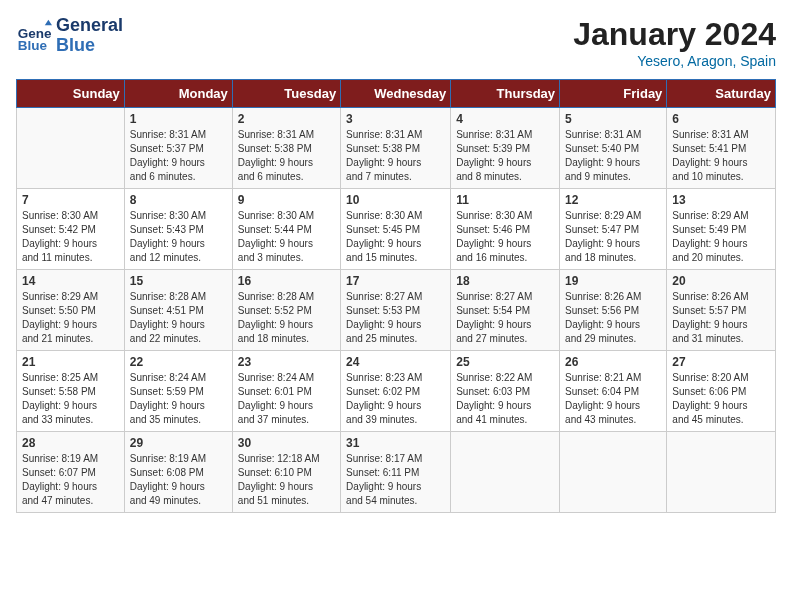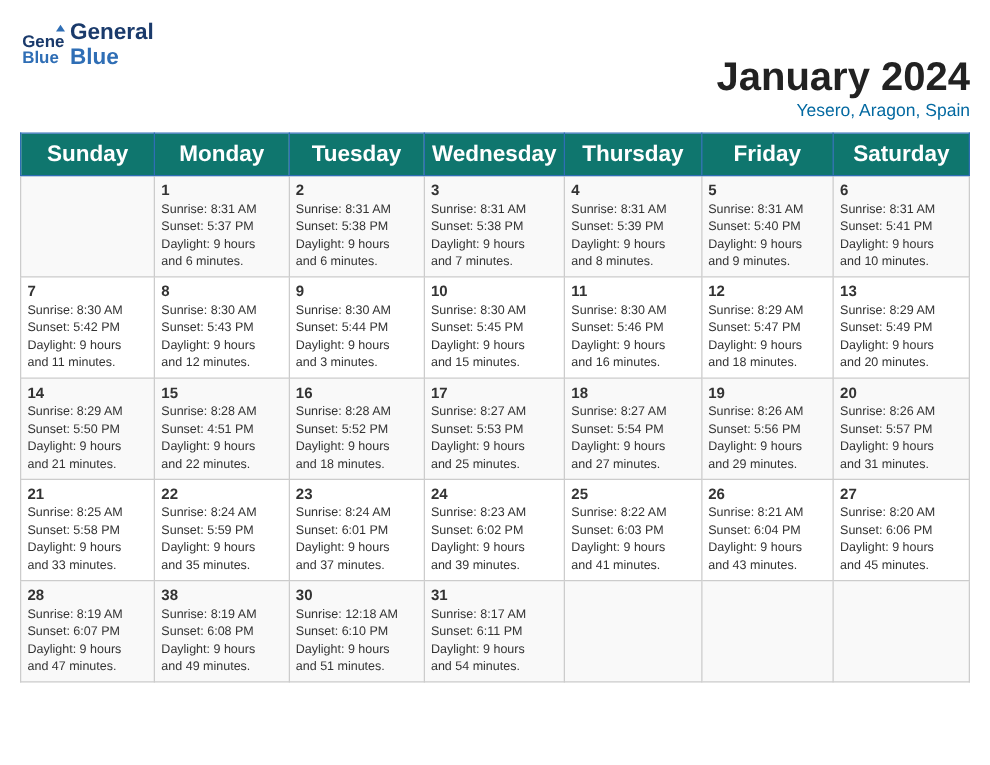--- a/index.html
+++ b/index.html
@@ -29,41 +29,40 @@
     }
     .logo-text span {
       display: block;
     }
     .logo-icon {
       width: 36px;
       height: 36px;
     }
     .title-block {
       text-align: right;
-      margin-top: 27px;
     }
     .month-title {
       font-size: 32px;
       font-weight: bold;
       color: #222;
     }
     .location {
       font-size: 14px;
       color: #0369a1;
     }
     table {
       width: 100%;
       border-collapse: collapse;
     }
     thead tr th {
-      background-color: #0f766e;
+      background-color: #7f1d1d;
       color: #fff;
-      font-size: 18px;
+      font-size: 13px;
       padding: 6px 4px;
-      text-align: center;
+      text-align: right;
       border: 1px solid #2f6eb5;
     }
     tbody tr td {
       vertical-align: top;
       border: 1px solid #ccc;
       padding: 4px 5px;
       font-size: 10.5px;
       color: #333;
       min-height: 80px;
       width: 113px;
@@ -239,21 +238,21 @@
           <span class="day-num">27</span>
           <div class="cell-text"><span>Sunrise: 8:20 AM</span><br><span>Sunset: 6:06 PM</span><br><span>Daylight: 9 hours</span><br><span>and 45 minutes.</span></div>
         </td>
       </tr>
       <tr>
         <td>
           <span class="day-num">28</span>
           <div class="cell-text"><span>Sunrise: 8:19 AM</span><br><span>Sunset: 6:07 PM</span><br><span>Daylight: 9 hours</span><br><span>and 47 minutes.</span></div>
         </td>
         <td>
-          <span class="day-num">38</span>
+          <span class="day-num">29</span>
           <div class="cell-text"><span>Sunrise: 8:19 AM</span><br><span>Sunset: 6:08 PM</span><br><span>Daylight: 9 hours</span><br><span>and 49 minutes.</span></div>
         </td>
         <td>
           <span class="day-num">30</span>
           <div class="cell-text"><span>Sunrise: 12:18 AM</span><br><span>Sunset: 6:10 PM</span><br><span>Daylight: 9 hours</span><br><span>and 51 minutes.</span></div>
         </td>
         <td>
           <span class="day-num">31</span>
           <div class="cell-text"><span>Sunrise: 8:17 AM</span><br><span>Sunset: 6:11 PM</span><br><span>Daylight: 9 hours</span><br><span>and 54 minutes.</span></div>
         </td>

